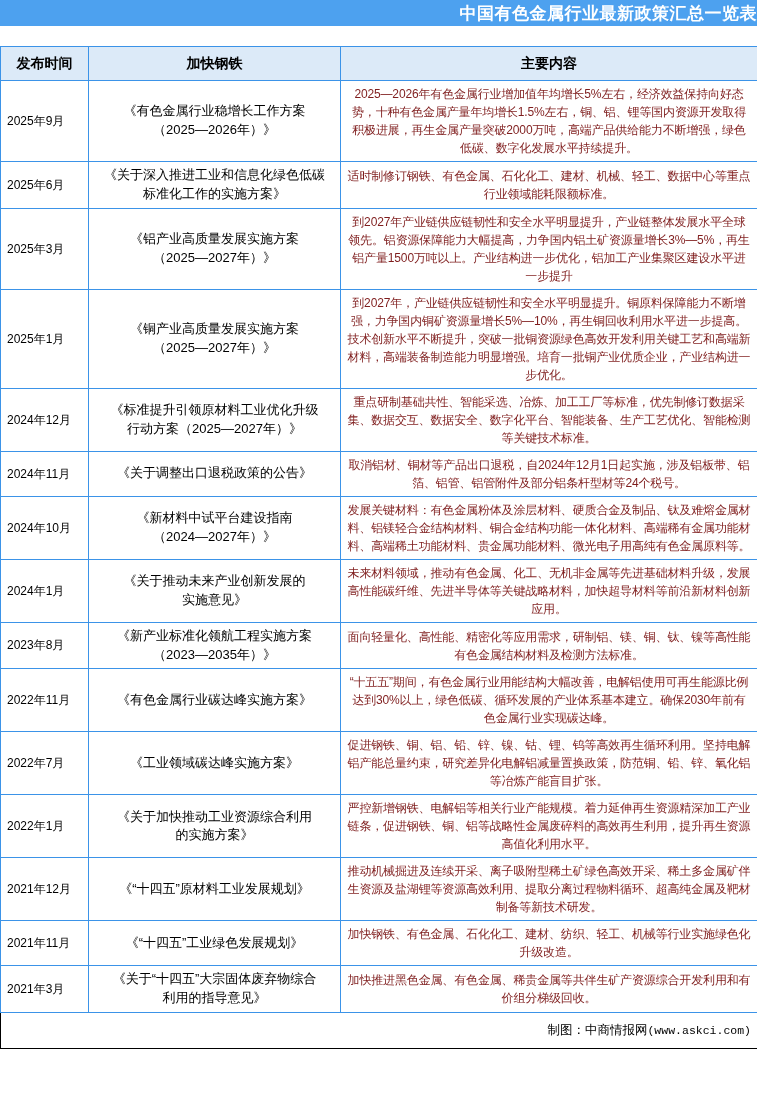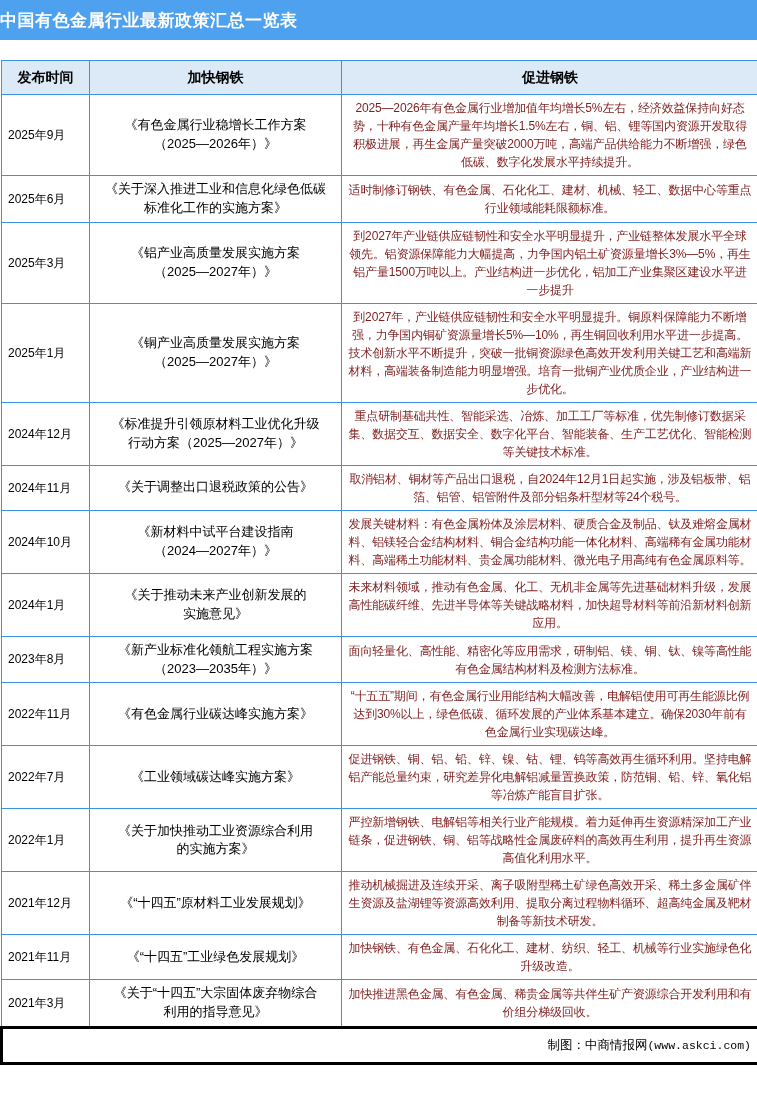--- a/index.html
+++ b/index.html
@@ -17,25 +17,25 @@
 
   .sheet {
     width: 757px;
     height: 1108px;
     position: relative;
     background: #ffffff;
   }
 
   
   .title-bar {
-    height: 40px;
+    height: 26px;
     background: #4da1ef;
     display: flex;
     align-items: center;
-    justify-content: flex-start;
+    justify-content: flex-end;
   }
   .title-text {
     color: #ffffff;
     font-size: 17px;
     font-weight: bold;
     letter-spacing: 0.5px;
     white-space: nowrap;
   }
 
   
@@ -87,21 +87,21 @@
     padding: 5px 5px 5px 7px;
     letter-spacing: -0.15px;
   }
 
   
   tfoot td.credit-cell {
     text-align: right;
     font-size: 12.5px;
     color: #000000;
     height: 36px;
-    border: 3px solid #000000;
+    border: 1px solid #000000;
   }
   .credit-url {
     font-family: "Liberation Mono", "DejaVu Sans Mono", monospace;
     font-size: 11.5px;
   }
 </style>
 </head>
 <body>
 
 <div class="sheet">
@@ -113,21 +113,21 @@
   <table class="policy-table">
     <colgroup>
       <col class="c-date">
       <col class="c-name">
       <col class="c-body">
     </colgroup>
     <thead>
       <tr>
         <th>发布时间</th>
         <th>加快钢铁</th>
-        <th>促进钢铁</th>
+        <th>主要内容</th>
       </tr>
     </thead>
     <tbody id="table-body">
         <tr>
           <td class="date-cell">2025年9月</td>
           <td class="name-cell">《有色金属行业稳增长工作方案<br>（2025—2026年）》</td>
           <td class="body-cell">2025—2026年有色金属行业增加值年均增长5%左右，经济效益保持向好态势，十种有色金属产量年均增长1.5%左右，铜、铝、锂等国内资源开发取得积极进展，再生金属产量突破2000万吨，高端产品供给能力不断增强，绿色低碳、数字化发展水平持续提升。</td>
         </tr>
         <tr>
           <td class="date-cell">2025年6月</td>

